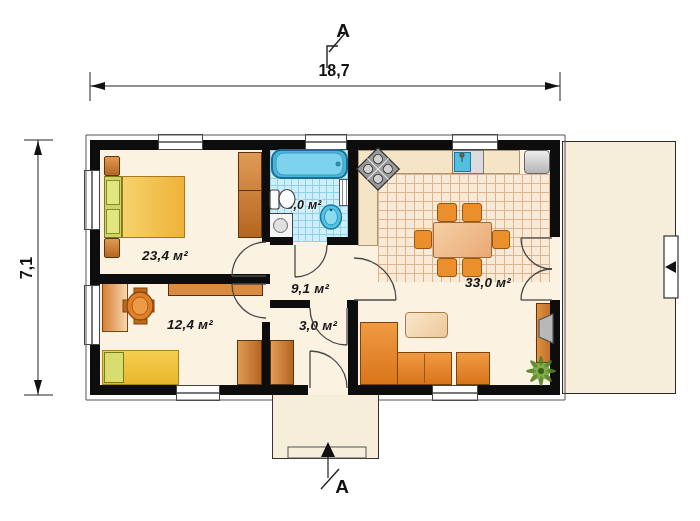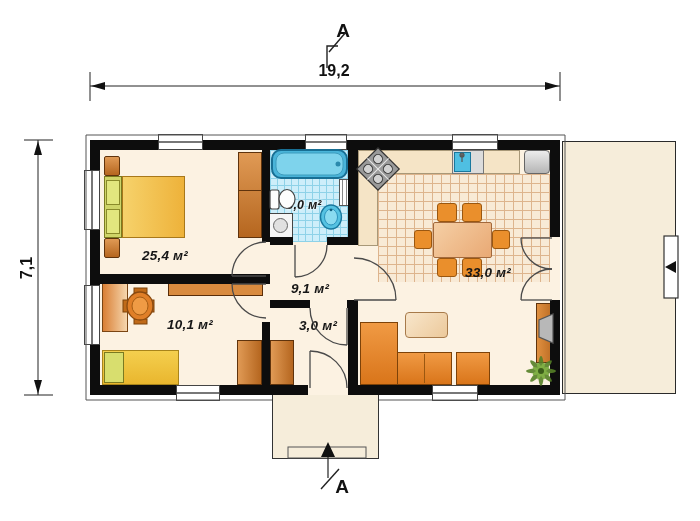--- a/index.html
+++ b/index.html
@@ -132,28 +132,28 @@
   <div class="abs wall" style="left:348px;top:300px;width:10px;height:85px;"></div>
 
   <div class="abs win win-h" style="left:158px;top:134px;width:45px;height:16px;"></div>
   <div class="abs win win-h" style="left:305px;top:134px;width:42px;height:16px;"></div>
   <div class="abs win win-h" style="left:452px;top:134px;width:46px;height:16px;"></div>
   <div class="abs win win-h" style="left:176px;top:385px;width:44px;height:16px;"></div>
   <div class="abs win win-h" style="left:432px;top:385px;width:46px;height:16px;"></div>
   <div class="abs win win-v" style="left:84px;top:170px;width:16px;height:60px;"></div>
   <div class="abs win win-v" style="left:84px;top:285px;width:16px;height:60px;"></div>
 
-  <span class="area-label" style="left:165px;top:255px;">25,4 м²</span>
+  <span class="area-label" style="left:165px;top:255px;">23,4 м²</span>
   <span class="area-label halo" style="left:304px;top:205px;font-size:12.5px;">5,0 м²</span>
-  <span class="area-label" style="left:190px;top:324px;">10,1 м²</span>
+  <span class="area-label" style="left:190px;top:324px;">12,4 м²</span>
   <span class="area-label" style="left:310px;top:288px;">9,1 м²</span>
   <span class="area-label" style="left:318px;top:325px;">3,0 м²</span>
-  <span class="area-label" style="left:488px;top:272px;text-align:right;">33,0 м²</span>
-
-  <span class="dim-label" style="left:334px;top:71px;">19,2</span>
+  <span class="area-label" style="left:488px;top:282px;text-align:right;">33,0 м²</span>
+
+  <span class="dim-label" style="left:334px;top:71px;">18,7</span>
   <span class="dim-label dim-label-v" style="left:27px;top:268px;">7,1</span>
   <span class="sec-label" style="left:343px;top:31px;">A</span>
   <span class="sec-label" style="left:342px;top:487px;">A</span>
 
   <svg class="overlay" width="700" height="521" viewBox="0 0 700 521">
 
     <g stroke="#555" stroke-width="1" fill="none">
       <line x1="86" y1="135" x2="565" y2="135"></line>
       <line x1="86" y1="135" x2="86" y2="400"></line>
       <line x1="565" y1="135" x2="565" y2="400"></line>

